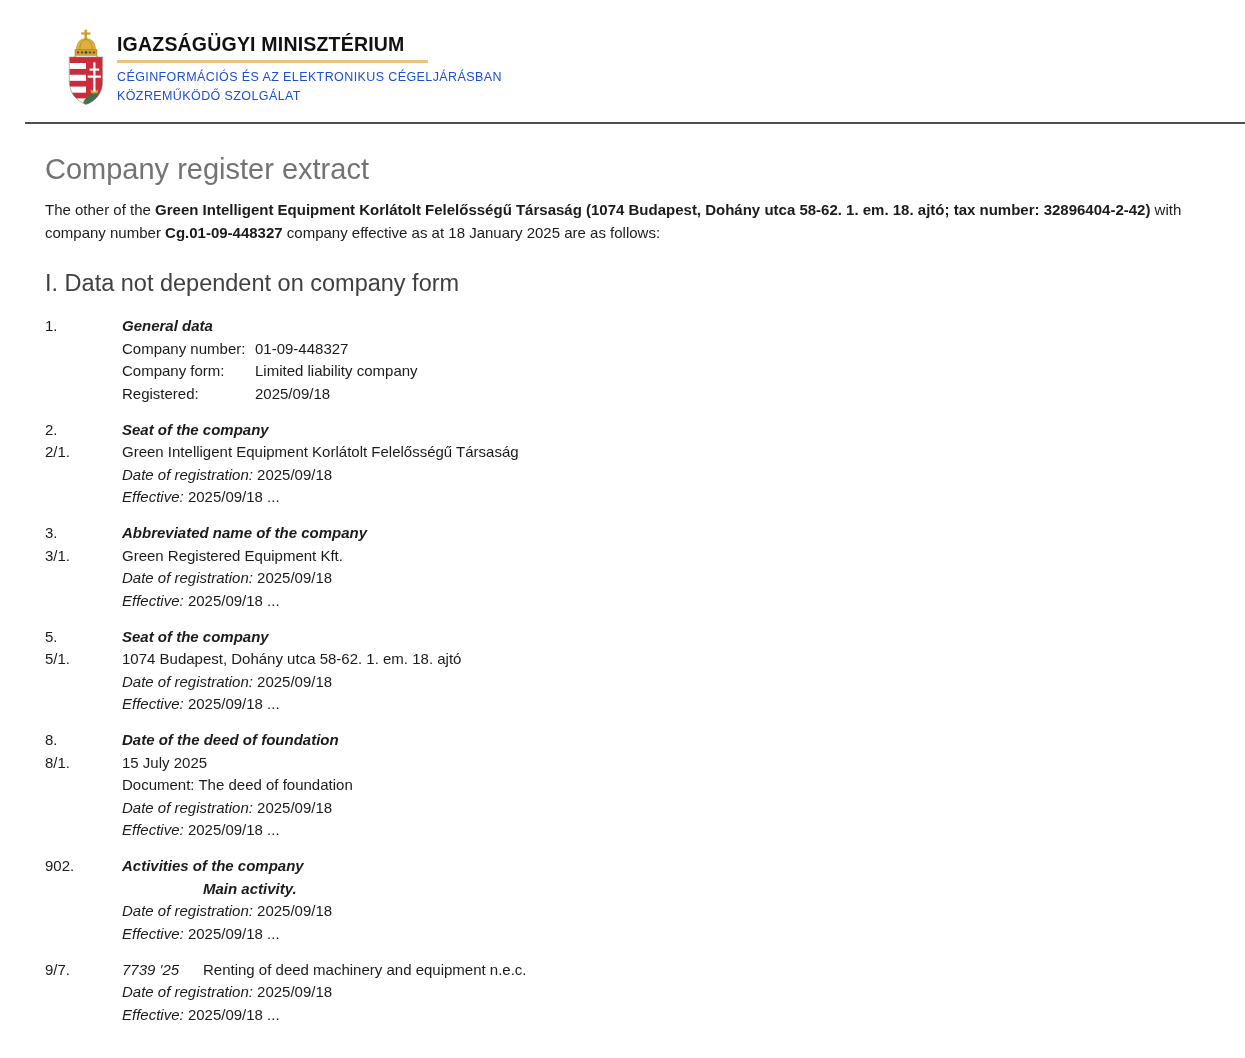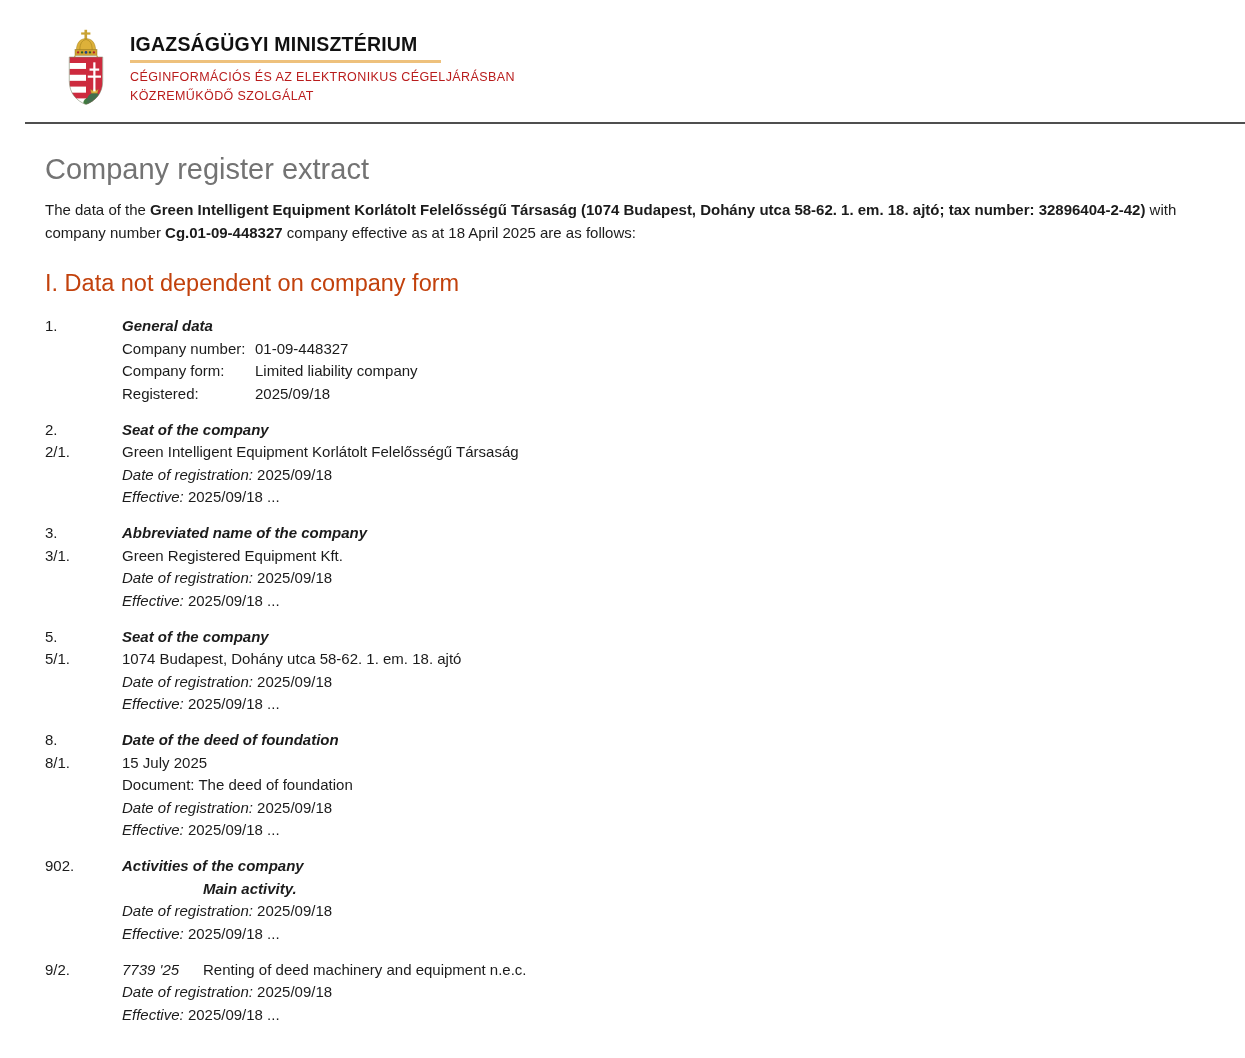--- a/index.html
+++ b/index.html
@@ -2,30 +2,30 @@
 <html><head>
 <meta charset="utf-8">
 <style>
   * { margin:0; padding:0; box-sizing:border-box; }
   html,body { background:#ffffff; }
   body {
     width:1245px; height:1058px; position:relative; overflow:hidden;
     color:#1b1b1b; font-family:"Liberation Sans", sans-serif; font-size:15px;
   }
   .logo { position:absolute; left:64px; top:26px; width:44px; height:85px; }
-  .ministry { position:absolute; left:130px; top:33px; }
+  .ministry { position:absolute; left:117px; top:33px; }
   .ministry-name { font-size:19.5px; font-weight:bold; letter-spacing:0.2px; line-height:23px; color:#111; }
   .gold-rule { height:2.5px; background:#eec17c; width:311px; margin-top:4px; }
-  .ministry-sub { font-size:12.5px; letter-spacing:0.4px; line-height:19px; color:#b91c1c; }
+  .ministry-sub { font-size:12.5px; letter-spacing:0.4px; line-height:19px; color:#1d4ed8; }
   .ministry-sub.first { margin-top:5px; }
   .header-rule { position:absolute; top:122px; left:25px; right:0; border-top:2.5px solid #4f4f4f; }
   main { position:absolute; left:45px; top:152px; right:30px; }
   h1.doc-title { font-size:29px; font-weight:400; line-height:34px; color:#737373; }
   .intro { margin-top:12px; font-size:15px; line-height:23px; }
-  h2.part-heading { margin-top:25px; font-size:23.5px; font-weight:400; line-height:28px; color:#c2410c; }
+  h2.part-heading { margin-top:25px; font-size:23.5px; font-weight:400; line-height:28px; color:#404040; }
   .sections { margin-top:18px; }
   .sec { margin-bottom:13.5px; }
   .row { display:flex; line-height:22.5px; }
   .num { width:77px; flex-shrink:0; }
   .body { flex:1; }
   .bold { font-weight:bold;font-style:italic; }
   .it { font-style:italic; }
   .kvl { display:inline-block; min-width:133px; }
   .code { display:inline-block; width:81px; font-style:italic; }
   .indent { padding-left:81px; }
@@ -93,21 +93,21 @@
     <div class="ministry-sub first">CÉGINFORMÁCIÓS ÉS AZ ELEKTRONIKUS CÉGELJÁRÁSBAN</div>
     <div class="ministry-sub">KÖZREMŰKÖDŐ SZOLGÁLAT</div>
   </div>
 </header>
 
 <div class="header-rule"></div>
 
 <main>
   <h1 class="doc-title">Company register extract</h1>
 
-  <p class="intro"><span>The data of the </span><b>Green Intelligent Equipment Korlátolt Felelősségű Társaság (1074 Budapest, Dohány utca 58-62. 1. em. 18. ajtó; tax number: 32896404-2-42)</b><span> with company number </span><b>Cg.01-09-448327</b><span> company effective as at 18 April 2025 are as follows:</span></p>
+  <p class="intro"><span>The other of the </span><b>Green Intelligent Equipment Korlátolt Felelősségű Társaság (1074 Budapest, Dohány utca 58-62. 1. em. 18. ajtó; tax number: 32896404-2-42)</b><span> with company number </span><b>Cg.01-09-448327</b><span> company effective as at 18 January 2025 are as follows:</span></p>
 
   <h2 class="part-heading">I. Data not dependent on company form</h2>
 
   <div class="sections">
 
     <section class="sec">
       <div class="row">
         <div class="num">1.</div>
         <div class="body bold">General data</div>
       </div>
@@ -219,21 +219,21 @@
         <div class="body"><span class="it">Date of registration:</span> <span>2025/09/18</span></div>
       </div>
       <div class="row">
         <div class="num"></div>
         <div class="body"><span class="it">Effective:</span> <span>2025/09/18 ...</span></div>
       </div>
     </section>
 
     <section class="sec">
       <div class="row">
-        <div class="num">9/2.</div>
+        <div class="num">9/7.</div>
         <div class="body"><span class="code">7739 '25</span><span>Renting of deed machinery and equipment n.e.c.</span></div>
       </div>
       <div class="row">
         <div class="num"></div>
         <div class="body"><span class="it">Date of registration:</span> <span>2025/09/18</span></div>
       </div>
       <div class="row">
         <div class="num"></div>
         <div class="body"><span class="it">Effective:</span> <span>2025/09/18 ...</span></div>
       </div>

